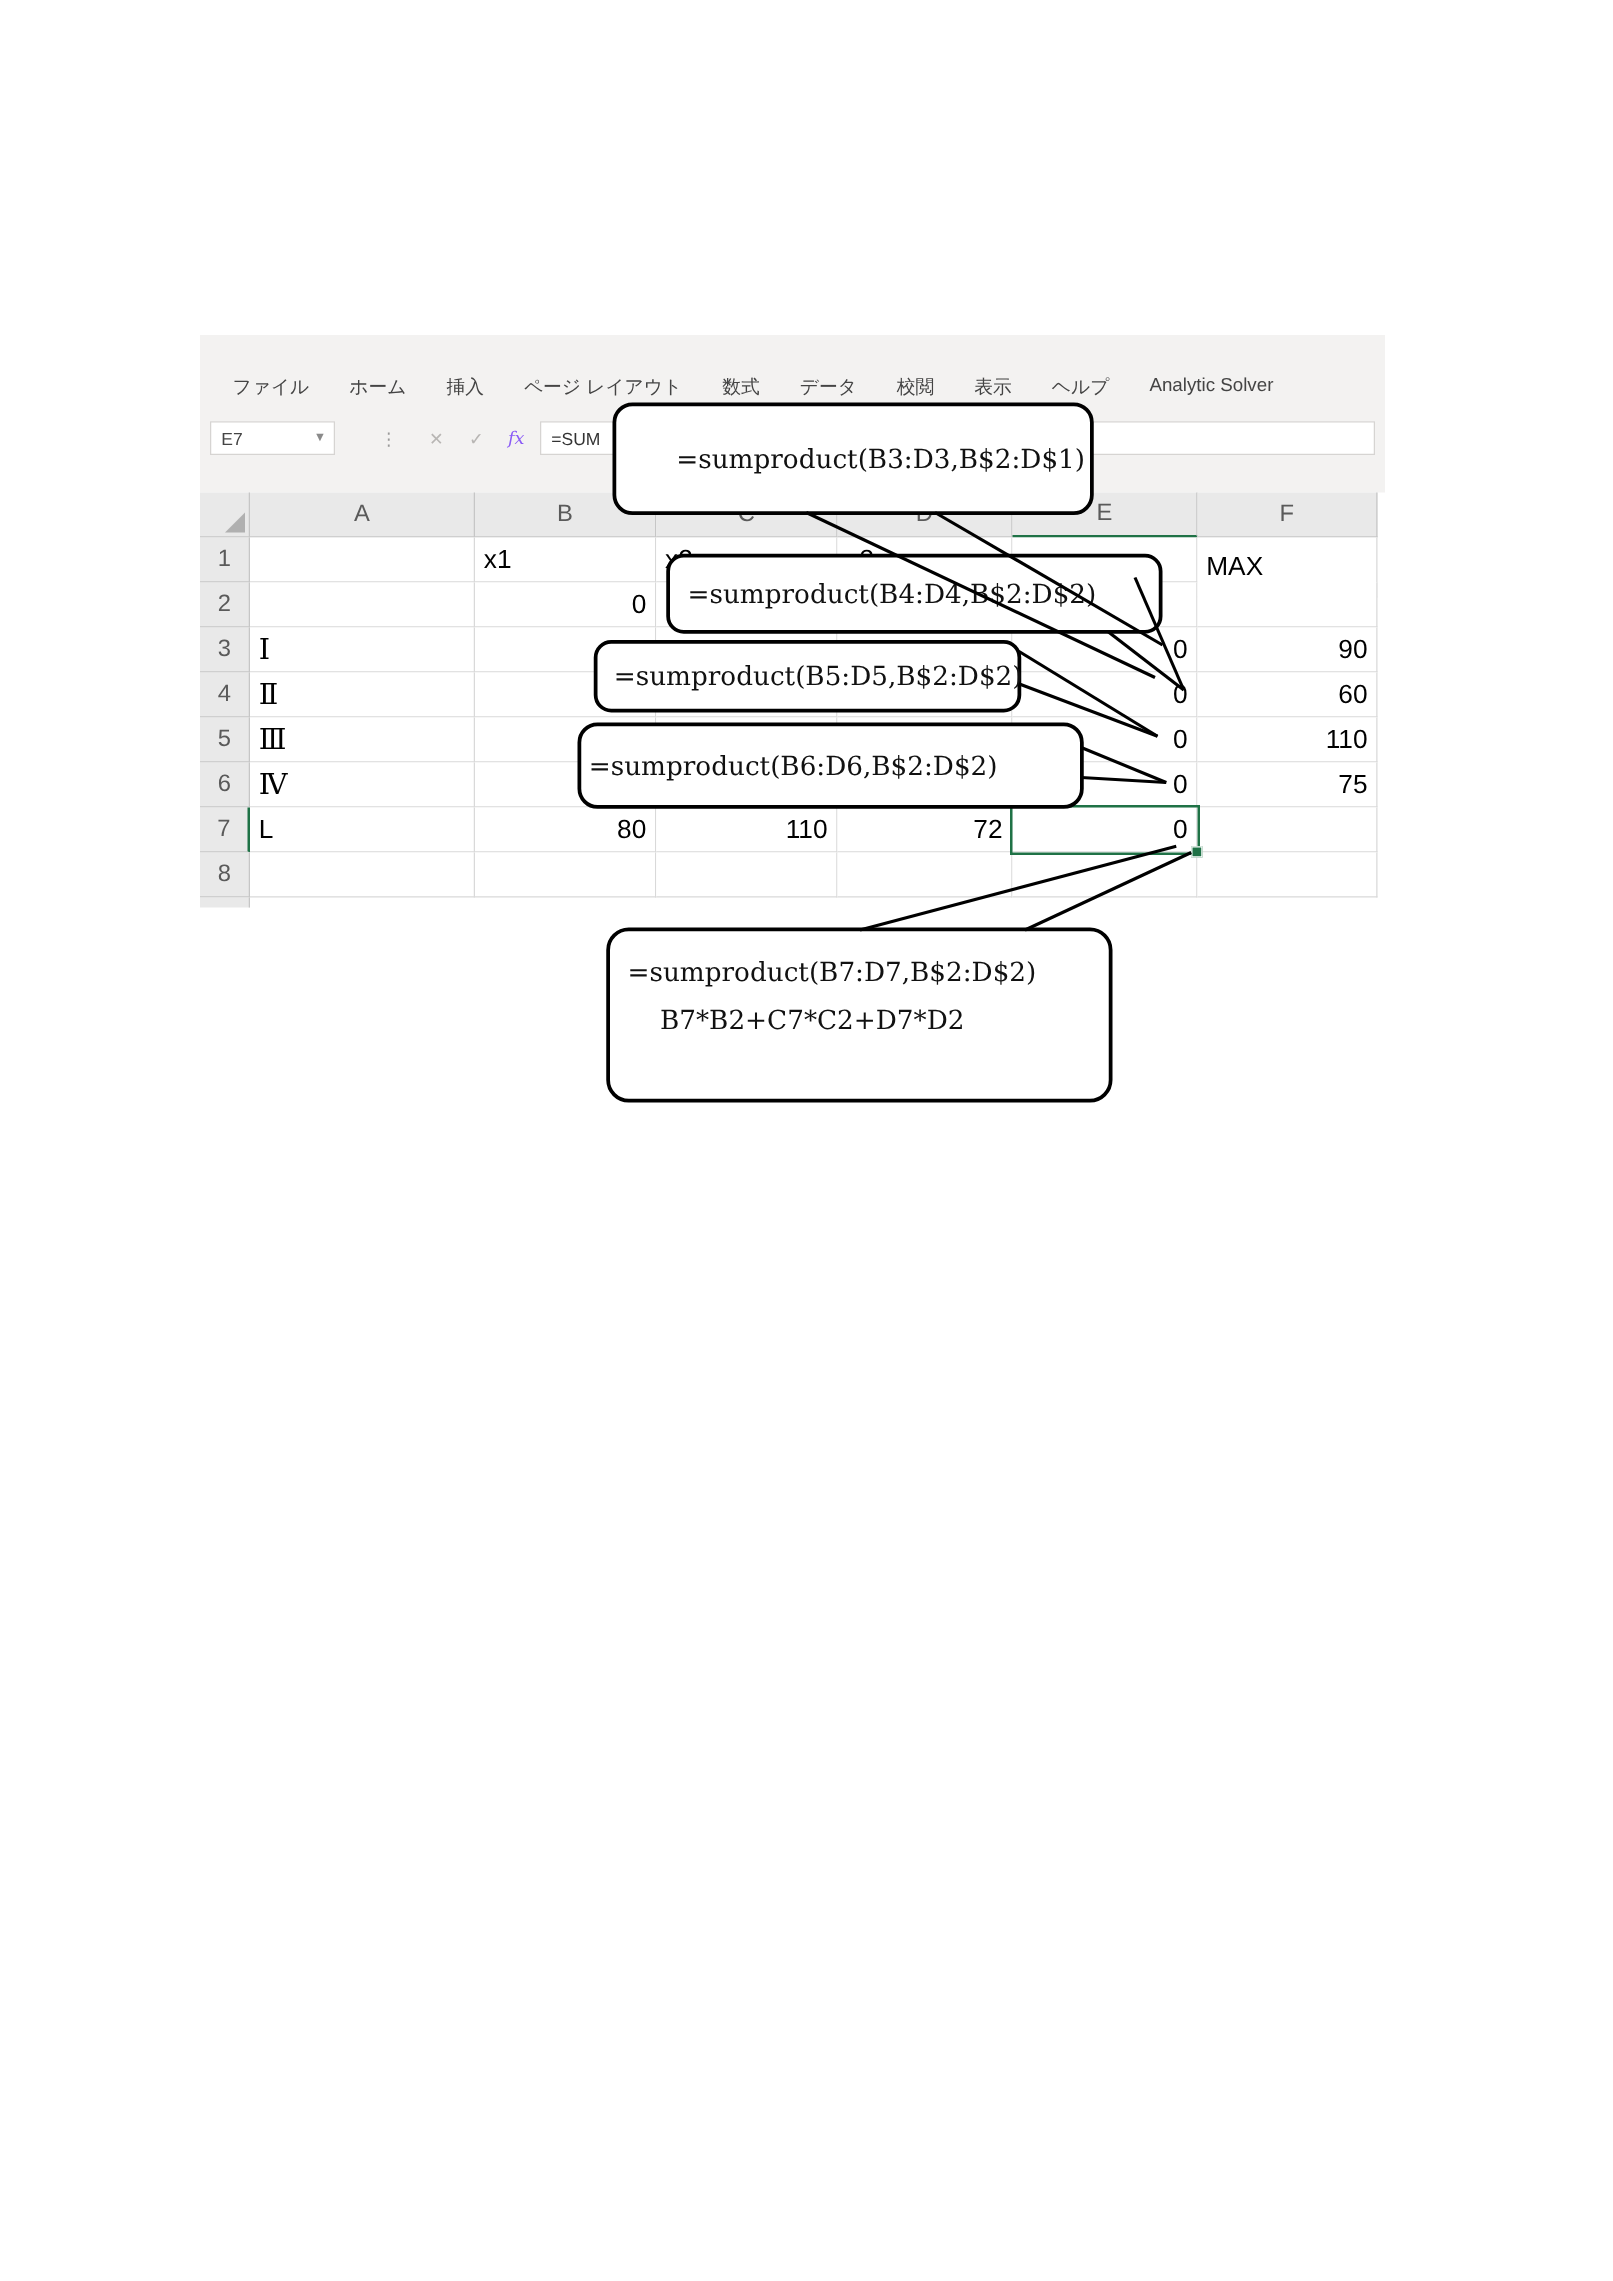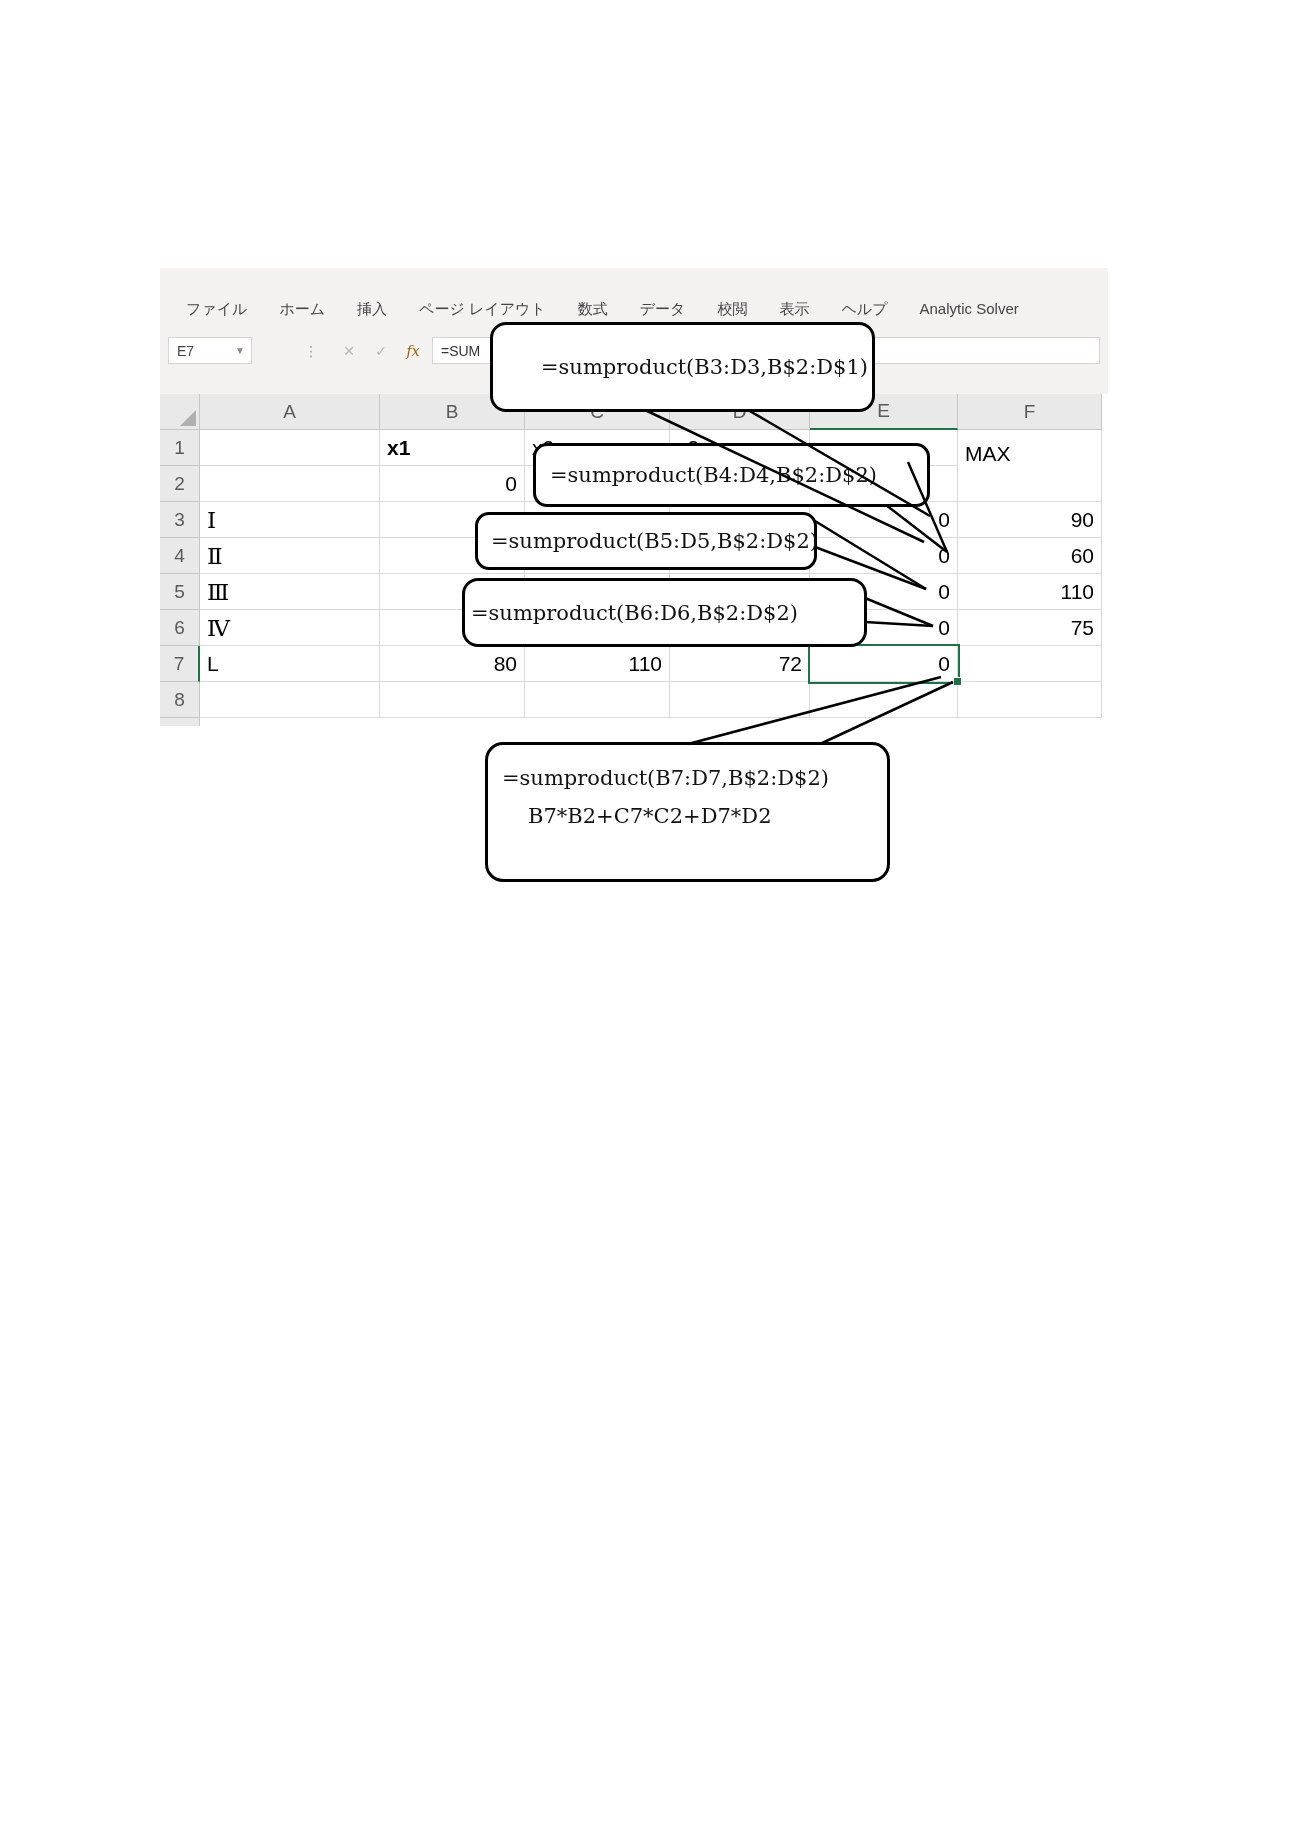--- a/index.html
+++ b/index.html
@@ -3,21 +3,21 @@
 <meta charset="utf-8">
 <style>
   html,body{margin:0;padding:0;background:#fff;}
   .page{position:relative;width:1290px;height:1825px;background:#ffffff;overflow:hidden;
         font-family:"Liberation Sans",sans-serif;}
   .xl{position:absolute;left:160px;top:268px;width:948px;height:458px;background:#ffffff;}
   .chrome{position:absolute;left:0;top:0;width:948px;height:126px;background:#f3f2f1;}
   .tabstrip{position:absolute;left:10px;top:32px;height:30px;display:flex;align-items:flex-start;}
   .rtab{padding:0 16px;font-size:15px;color:#444;white-space:nowrap;}
   .fbar{position:absolute;left:0;top:64px;width:948px;height:38px;display:flex;align-items:center;}
-  .namebox{position:absolute;left:8px;top:5px;width:84px;height:27px;background:#fff;border:1px solid #d6d4d2;
+  .namebox{position:absolute;left:8px;top:5px;width:100px;height:27px;background:#fff;border:1px solid #d6d4d2;
            display:flex;align-items:center;font-size:14px;color:#444;padding-left:8px;box-sizing:border-box;}
   .nb-arrow{position:absolute;right:6px;color:#8a8a8a;font-size:10px;}
   .fbtn{position:absolute;top:5px;width:26px;height:27px;display:flex;align-items:center;justify-content:center;
         font-size:14px;color:#b8b6b4;}
   .fxa{position:absolute;left:272px;top:5px;width:668px;height:27px;background:#fff;border:1px solid #d6d4d2;
        box-sizing:border-box;display:flex;align-items:center;font-size:14px;color:#333;padding-left:8px;}
   
   .ghead{position:absolute;background:#e9e9e9;border-right:1px solid #c6c6c6;border-bottom:1px solid #c6c6c6;
          box-sizing:border-box;display:flex;align-items:center;justify-content:center;
          font-size:19px;color:#5a5a5a;}
@@ -59,21 +59,21 @@
     </div>
 
     <div class="fbar">
       <div class="namebox">
         <span>E7</span>
         <span class="nb-arrow">▼</span>
       </div>
       <div class="fbtn" style="left:138px;color:#9a9a9a;">⋮</div>
       <div class="fbtn" style="left:176px;">✕</div>
       <div class="fbtn" style="left:208px;">✓</div>
-      <div class="fbtn" style="left:240px;color:#a16207;font-style:italic;font-family:'DejaVu Serif',serif;">fx</div>
+      <div class="fbtn" style="left:240px;color:#8b5cf6;font-style:italic;font-family:'DejaVu Serif',serif;">fx</div>
       <div class="fxa">
         <span>=SUM</span>
       </div>
     </div>
 
     <div class="ghead" style="left:0;top:126px;width:40px;height:36px;">
       <div class="corner-tri"></div>
     </div>
     <div class="ghead" style="left:40px;top:126px;width:180px;height:36px;">A</div>
     <div class="ghead" style="left:220px;top:126px;width:145px;height:36px;">B</div>
@@ -88,21 +88,21 @@
     <div class="ghead" style="left:0;top:270px;width:40px;height:36px;">4</div>
     <div class="ghead" style="left:0;top:306px;width:40px;height:36px;">5</div>
     <div class="ghead" style="left:0;top:342px;width:40px;height:36px;">6</div>
     <div class="ghead" style="left:0;top:378px;width:40px;height:36px;border-right:2px solid #1f7246;">7</div>
     <div class="ghead" style="left:0;top:414px;width:40px;height:36px;">8</div>
     <div class="ghead" style="left:0;top:450px;width:40px;height:8px;border-bottom:none;"></div>
 
     <div>
 
       <div class="cell" style="left:40px;top:162px;width:180px;height:36px;"></div>
-      <div class="cell txt" style="left:220px;top:162px;width:145px;height:36px;font-weight:bold;">x1</div>
+      <div class="cell txt" style="left:220px;top:162px;width:145px;height:36px;">x1</div>
       <div class="cell txt" style="left:365px;top:162px;width:145px;height:36px;">x2</div>
       <div class="cell txt" style="left:510px;top:162px;width:140px;height:36px;">x3</div>
       <div class="cell" style="left:650px;top:162px;width:148px;height:36px;"></div>
       <div class="cell txt" style="left:798px;top:162px;width:144px;height:48px;">MAX</div>
 
       <div class="cell" style="left:40px;top:198px;width:180px;height:36px;"></div>
       <div class="cell num" style="left:220px;top:198px;width:145px;height:36px;">0</div>
       <div class="cell" style="left:365px;top:198px;width:145px;height:36px;"></div>
       <div class="cell" style="left:510px;top:198px;width:140px;height:36px;"></div>
       <div class="cell" style="left:650px;top:198px;width:148px;height:36px;"></div>

